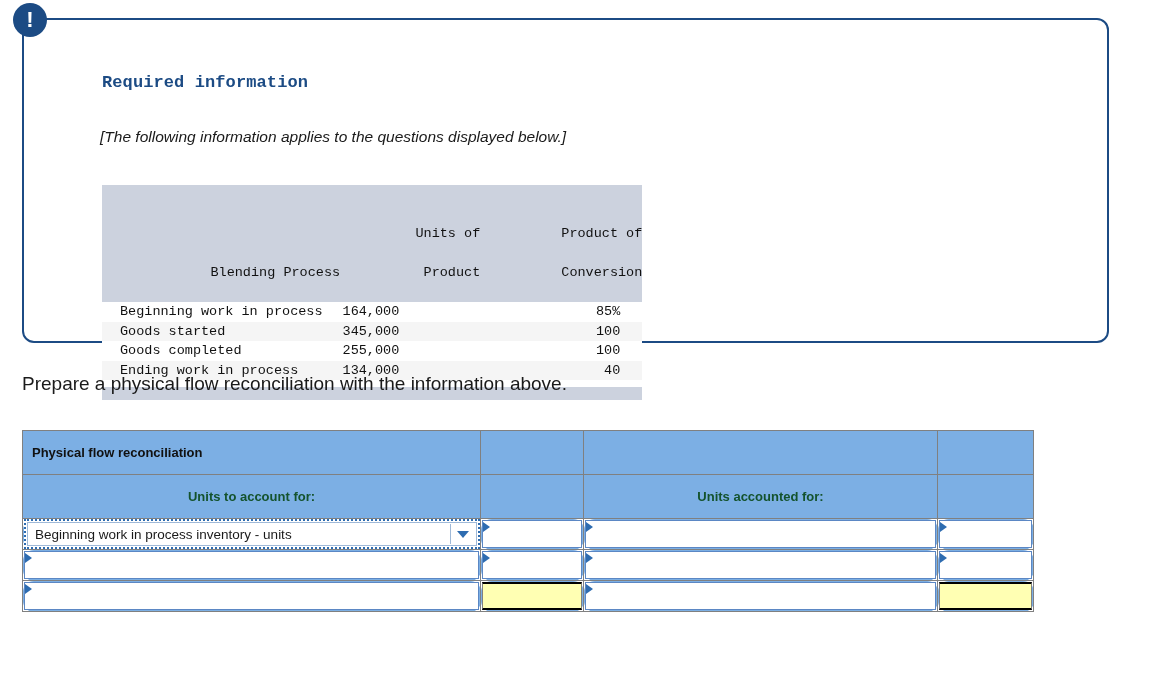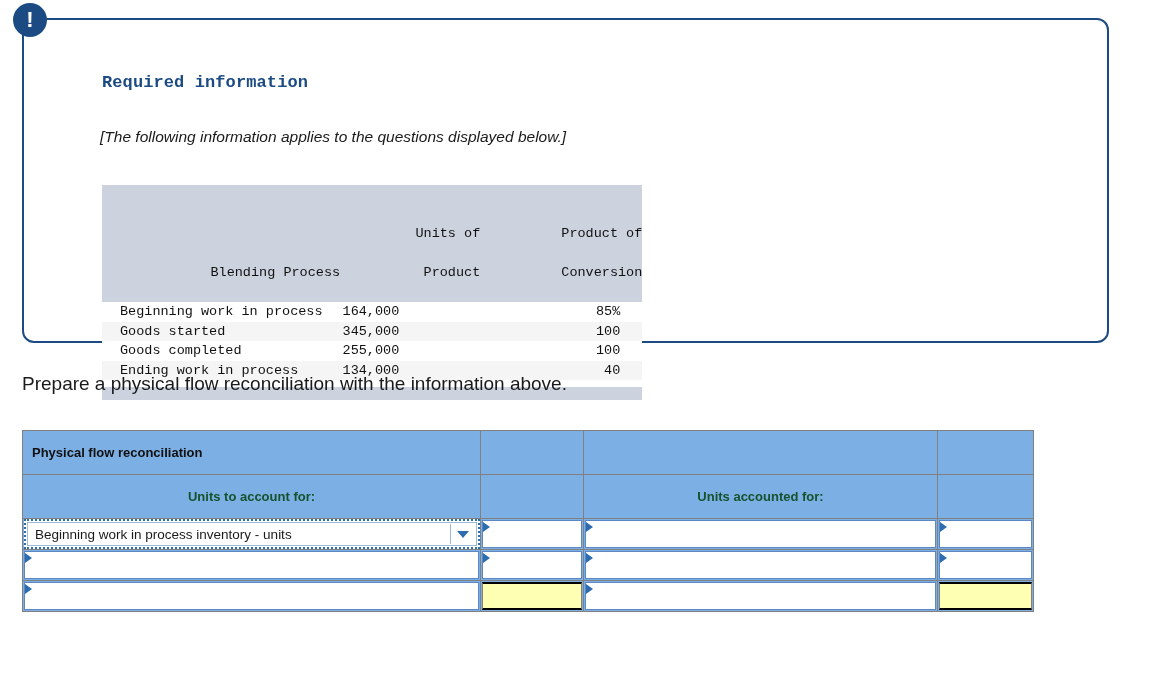--- a/index.html
+++ b/index.html
@@ -160,21 +160,21 @@
     text-align: left;
     padding-left: 9px;
   }
   #worksheet tr.hdr-sub td { height: 31px; }
   #worksheet td.sub-cell {
     text-align: center;
     font-weight: bold;
     color: #14532d;
     margin-left: 40px;
   }
-  #worksheet tr.entry td { height: 31px; position: relative; }
+  #worksheet tr.entry td { height: 31px; position: relative; border-radius: 11px; }
 
   
   .cellbox {
     position: absolute;
     left: 1px; right: 1px; top: 1px; bottom: 1px;
     background: #ffffff;
     border: 1px solid #5b87c4;
     box-sizing: border-box;
   }
   .cellbox.yellow {

